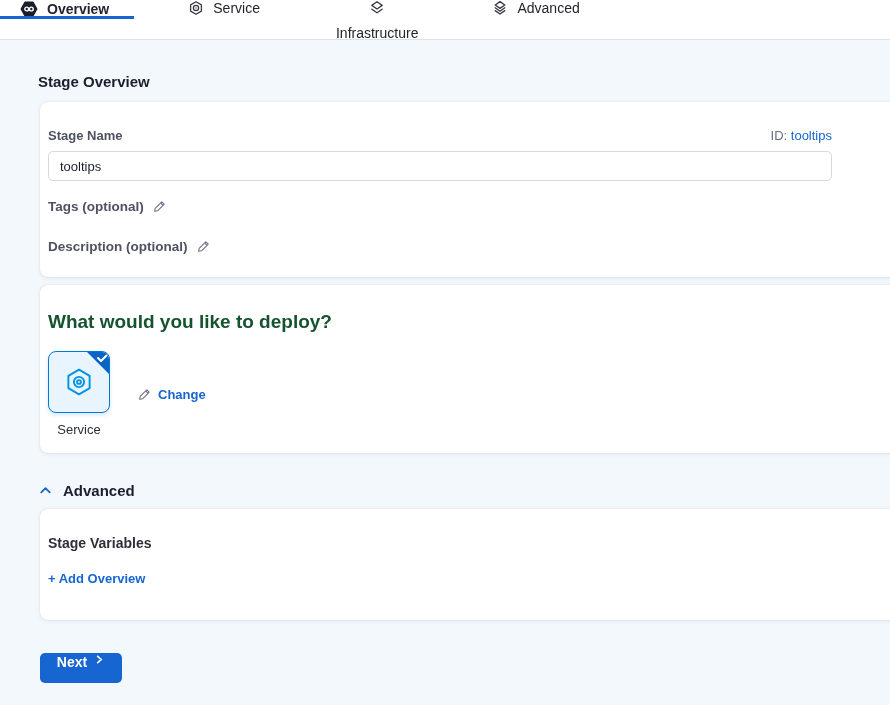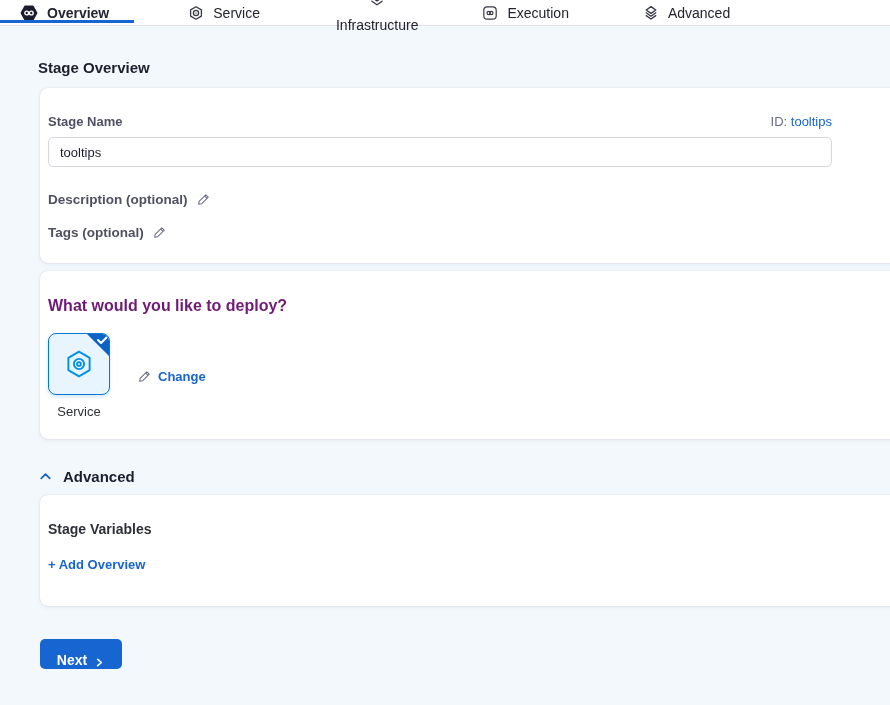--- a/index.html
+++ b/index.html
@@ -1,21 +1,21 @@
 <!DOCTYPE html>
 <html><head>
 <meta charset="utf-8">
 <style>
   * { box-sizing: border-box; }
   html,body { margin:0; padding:0; }
   body { font-family: "Liberation Sans", sans-serif; background:#fff; }
   .screen { width:890px; height:705px; background:#f3f8fc; overflow:hidden; position:relative; }
 
   
-  .tabbar { height:26px; background:#fff; border-bottom:1px solid #dfe1e6; display:flex; align-items:center; }
+  .tabbar { height:40px; background:#fff; border-bottom:1px solid #dfe1e6; display:flex; align-items:flex-start; }
   .tab { display:flex; align-items:center; gap:9px; padding:0 26px; position:relative; cursor:pointer;
          color:#23242f; font-size:14px; white-space:nowrap; }
   .tab.active { font-weight:700; padding:0 25px 0 20px; }
   .tab.active::after { content:""; position:absolute; left:0; right:0; bottom:-1px; height:3px; background:#1765d1; }
   .tab svg { flex:0 0 auto; }
 
   
   .content { padding:33px 0 0 38px; }
   .section-title { font-size:15px; font-weight:700; color:#1c1e2d; margin:0 0 12px 0; }
 
@@ -32,21 +32,21 @@
   .stage-name-input { display:block; width:784px; height:30px; margin-top:8px; border:1px solid #d6d8e0;
                       border-radius:5px; padding:0 11px; font-size:13px; color:#1c1e2d; background:#fff;
                       font-family:"Liberation Sans",sans-serif; outline:none; }
   .meta-label { display:flex; align-items:center; gap:9px; font-size:13.5px; font-weight:600; color:#4f5162; }
   .meta-desc { margin-top:25px; }
   .meta-tags { margin-top:18px; }
   .pencil-btn { display:inline-flex; cursor:pointer; }
 
   
   .card-deploy { margin-top:8px; height:168px; }
-  .question { font-size:16px; font-weight:700; color:#701a75; }
+  .question { font-size:19px; font-weight:700; color:#14532d; }
   .tile-row { display:flex; align-items:center; margin-top:18px; }
   .tile-col { width:66px; }
   .tile { width:62px; height:62px; background:#e9f5fe; border:1px solid #0278d5; border-radius:8px;
           position:relative; overflow:hidden; display:flex; align-items:center; justify-content:center;
           cursor:pointer; box-shadow:0 2px 4px rgba(2,120,213,.18); }
   .fold { position:absolute; top:-1px; right:-1px; width:24px; height:24px; }
   .tile-label { width:62px; text-align:center; margin-top:9px; font-size:13px; color:#2e3039; }
   .change-link { display:flex; align-items:center; gap:7px; margin-left:24px; color:#1765d1;
                  font-size:13px; font-weight:600; cursor:pointer; }
 
@@ -54,21 +54,21 @@
   .adv-header { display:flex; align-items:center; gap:10px; margin:29px 0 10px 0; cursor:pointer; }
   .adv-title { font-size:15px; font-weight:700; color:#1c1e2d; }
 
   
   .card-vars { height:111px; }
   .vars-title { font-size:14px; font-weight:700; color:#2e3039; }
   .add-variable { margin-top:20px; font-size:13px; font-weight:600; color:#1765d1; cursor:pointer; }
 
   
   .next-btn { margin:33px 0 0 2px; width:82px; height:30px; background:#1765d1; border:none; border-radius:5px;
-              display:flex; align-items:flex-end; justify-content:center; gap:7px; color:#fff; font-size:14px;
+              display:flex; align-items:flex-start; justify-content:center; gap:7px; color:#fff; font-size:14px;
               font-weight:700; cursor:pointer; font-family:"Liberation Sans",sans-serif; }
 </style>
 </head>
 <body>
 
 <div class="screen">
 
   <div class="tabbar">
     <div class="tab active">
       <span style="display:inline-flex;">
@@ -91,30 +91,20 @@
       <span>Service</span>
     </div>
     <div class="tab" style="margin-left:24px;flex-direction:column;">
       <span style="display:inline-flex;">
         <svg width="16" height="16" viewBox="0 0 16 16" fill="none" stroke="#383946" stroke-width="1.3" stroke-linejoin="round" stroke-linecap="round">
           <path d="M8 1.8 L13.2 5.4 L8 9 L2.8 5.4 Z"></path>
           <path d="M2.8 9.2 L8 12.8 L13.2 9.2"></path>
         </svg>
       </span>
       <span>Infrastructure</span>
-    </div>
-    <div class="tab" style="margin-left:12px;">
-      <span style="display:inline-flex;">
-        <svg width="16" height="16" viewBox="0 0 16 16" fill="none" stroke="#383946" stroke-width="1.2">
-          <rect x="1.8" y="1.8" width="12.4" height="12.4" rx="3.5"></rect>
-          <circle cx="6.7" cy="8" r="1.7"></circle>
-          <circle cx="9.3" cy="8" r="1.7"></circle>
-        </svg>
-      </span>
-      <span>Execution</span>
     </div>
     <div class="tab" style="margin-left:22px;">
       <span style="display:inline-flex;">
         <svg width="16" height="16" viewBox="0 0 16 16" fill="none" stroke="#383946" stroke-width="1.3" stroke-linejoin="round" stroke-linecap="round">
           <path d="M8 1.6 L12.8 5 L8 8.4 L3.2 5 Z"></path>
           <path d="M3.2 7.8 L8 11.2 L12.8 7.8"></path>
           <path d="M3.2 10.6 L8 14 L12.8 10.6"></path>
         </svg>
       </span>
       <span>Advanced</span>
@@ -128,31 +118,31 @@
     <div class="card card-overview">
       <div class="card-inner">
         <div class="name-row">
           <span class="field-label">Stage Name</span>
           <span class="id-wrap">
             <span>ID:</span>
             <span class="id-link">tooltips</span>
           </span>
         </div>
         <input class="stage-name-input" type="text" value="tooltips" style="">
-        <div class="meta-label meta-desc">
-          <span>Description (optional)</span>
+        <div class="meta-label meta-tags">
+          <span>Tags (optional)</span>
           <span class="pencil-btn">
             <svg width="13" height="13" viewBox="0 0 14 14" fill="none" stroke="#6b6d85" stroke-width="1.1" stroke-linejoin="round">
               <path d="M9.5 1.9 L12.1 4.5 L4.9 11.7 L1.8 12.2 L2.3 9.1 Z"></path>
               <path d="M8.2 3.2 L10.8 5.8"></path>
             </svg>
           </span>
         </div>
-        <div class="meta-label meta-tags">
-          <span>Tags (optional)</span>
+        <div class="meta-label meta-desc">
+          <span>Description (optional)</span>
           <span class="pencil-btn">
             <svg width="13" height="13" viewBox="0 0 14 14" fill="none" stroke="#6b6d85" stroke-width="1.1" stroke-linejoin="round">
               <path d="M9.5 1.9 L12.1 4.5 L4.9 11.7 L1.8 12.2 L2.3 9.1 Z"></path>
               <path d="M8.2 3.2 L10.8 5.8"></path>
             </svg>
           </span>
         </div>
       </div>
     </div>
 

